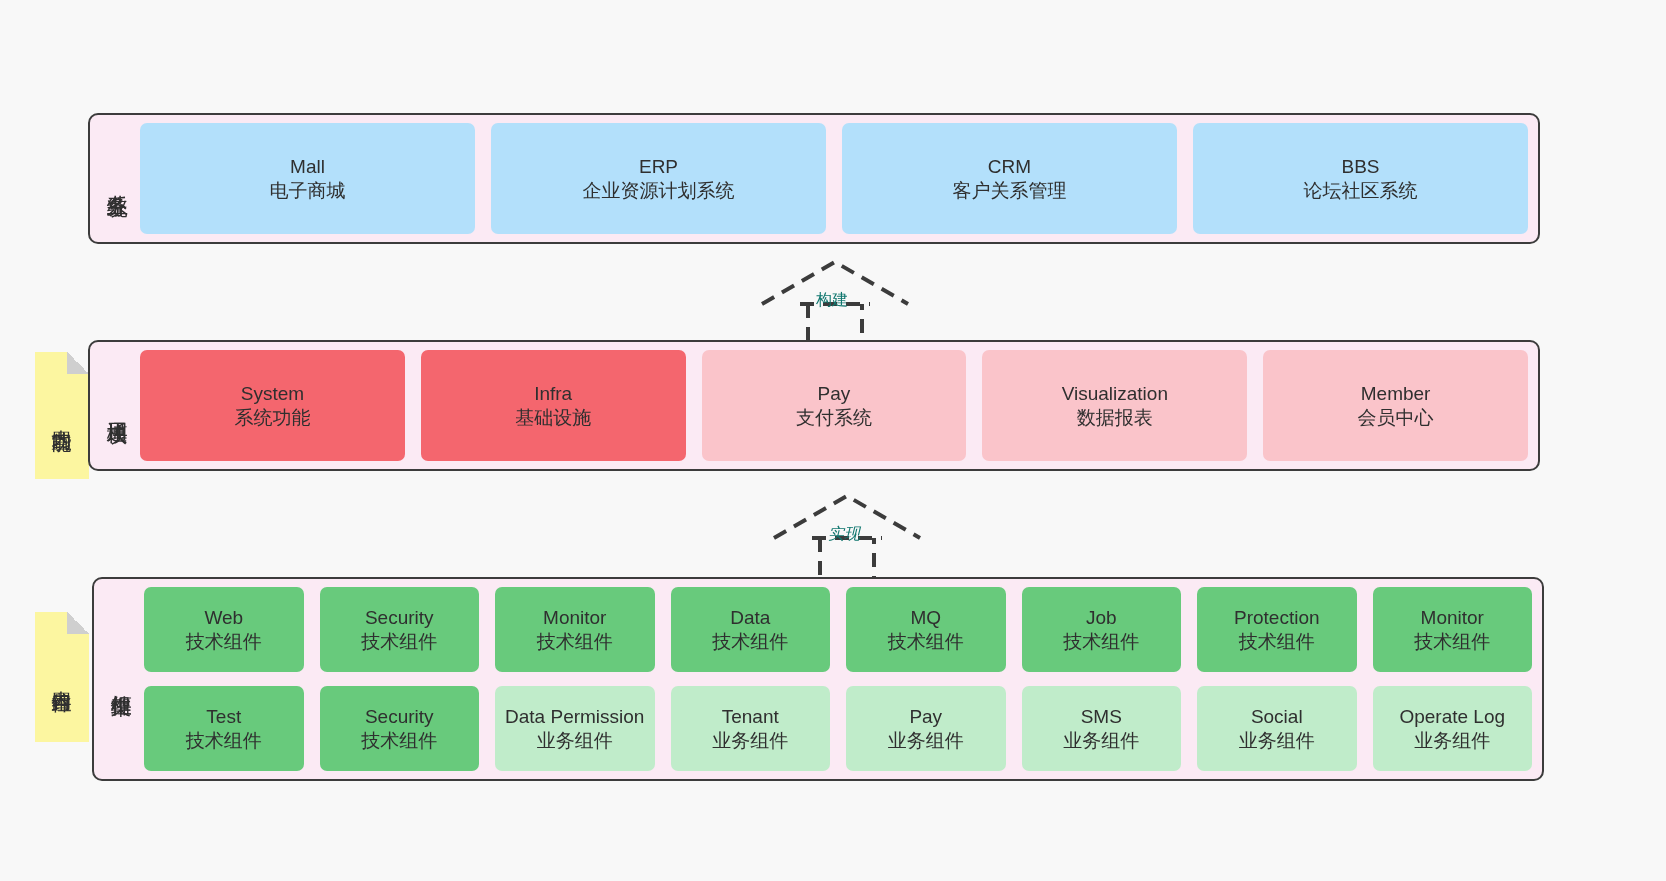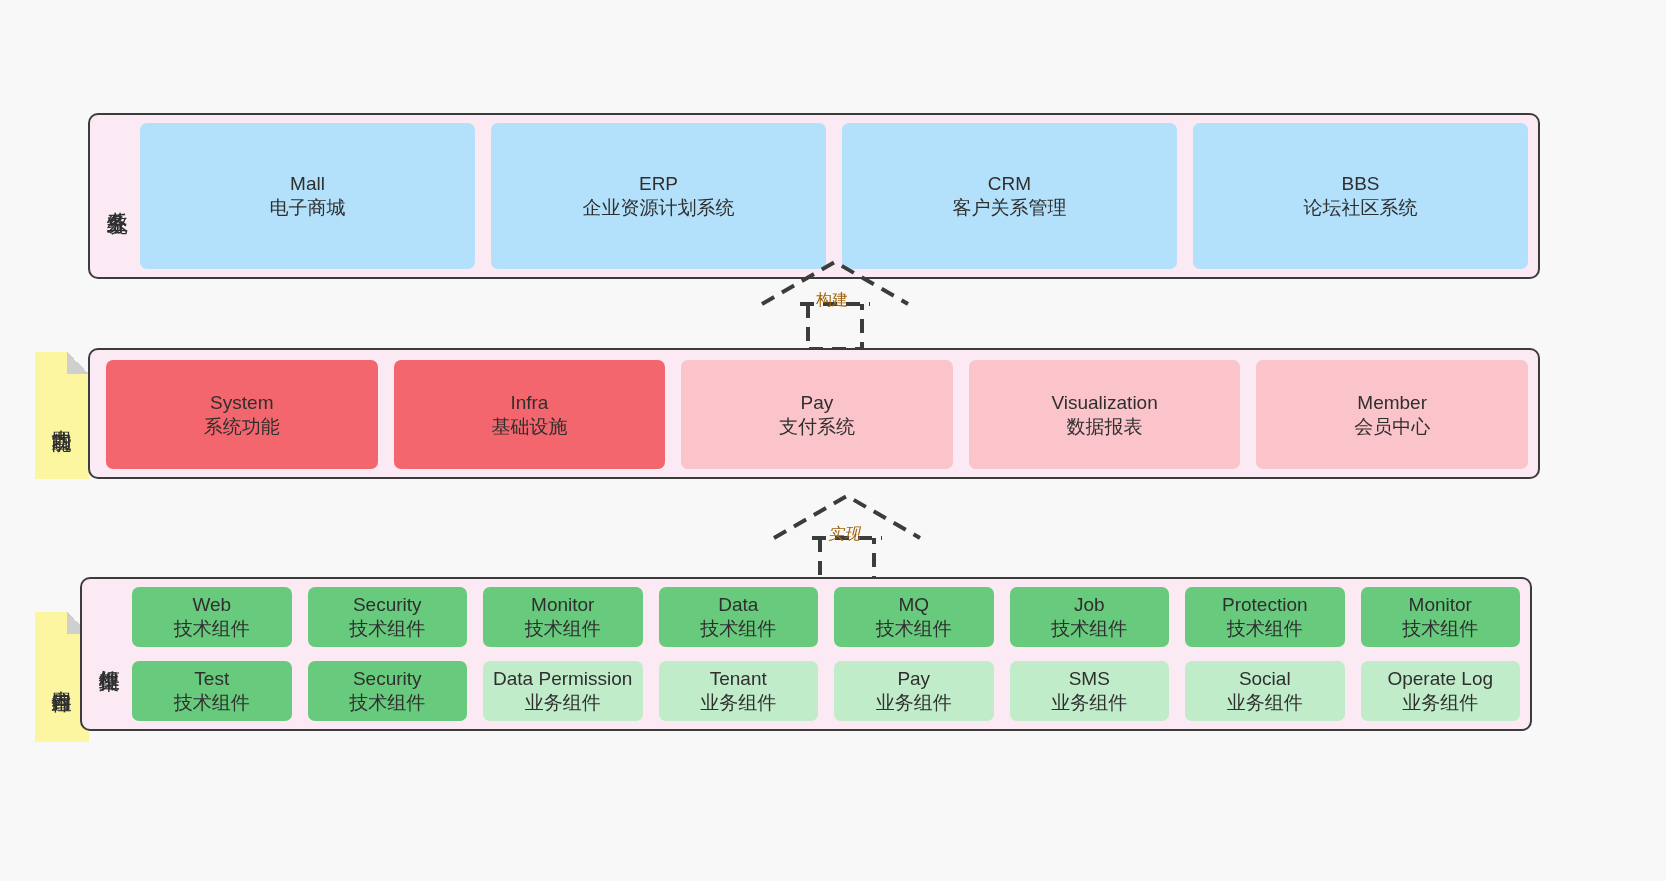--- a/index.html
+++ b/index.html
@@ -83,23 +83,23 @@
   .card .sub { display: block; }
 
   
   .c-blue       { background: #b3e0fb; }
   .c-red        { background: #f4666e; }
   .c-pink       { background: #fac4ca; }
   .c-green      { background: #68ca7c; }
   .c-greenlight { background: #c0ecca; }
 
   
-  #layer-business  { left: 88px;  top: 113px; width: 1452px; height: 166px; }
-  #layer-common    { left: 88px;  top: 348px; width: 1452px; height: 131px; flex-direction: column; }
-  #layer-framework { left: 80px;  top: 577px; width: 1452px; height: 154px; }
+  #layer-business  { left: 88px;  top: 113px; width: 1452px; height: 131px; }
+  #layer-common    { left: 88px;  top: 340px; width: 1452px; height: 131px; }
+  #layer-framework { left: 92px;  top: 577px; width: 1452px; height: 204px; }
 
   
   .sticky {
     position: absolute;
     background: #fcf6a0;
     box-sizing: border-box;
     display: flex;
     align-items: center;
     justify-content: center;
     font-size: 20px;
@@ -123,21 +123,21 @@
   #sticky-framework { left: 35px; top: 612px; width: 54px; height: 130px; }
 
   
   .connector {
     position: absolute;
     pointer-events: none;
   }
   .connector .conn-label {
     position: absolute;
     font-size: 16px;
-    color: #a16207;
+    color: #0f766e;
     white-space: nowrap;
     background: transparent;
   }
   #connector-build { left: 740px; top: 252px; width: 190px; height: 100px; }
   #connector-impl  { left: 752px; top: 486px; width: 190px; height: 100px; }
   #connector-build .conn-label { left: 76px; top: 38px; }
   #connector-impl  .conn-label { left: 76px; top: 38px; font-style: italic; }
 </style>
 </head>
 <body>

